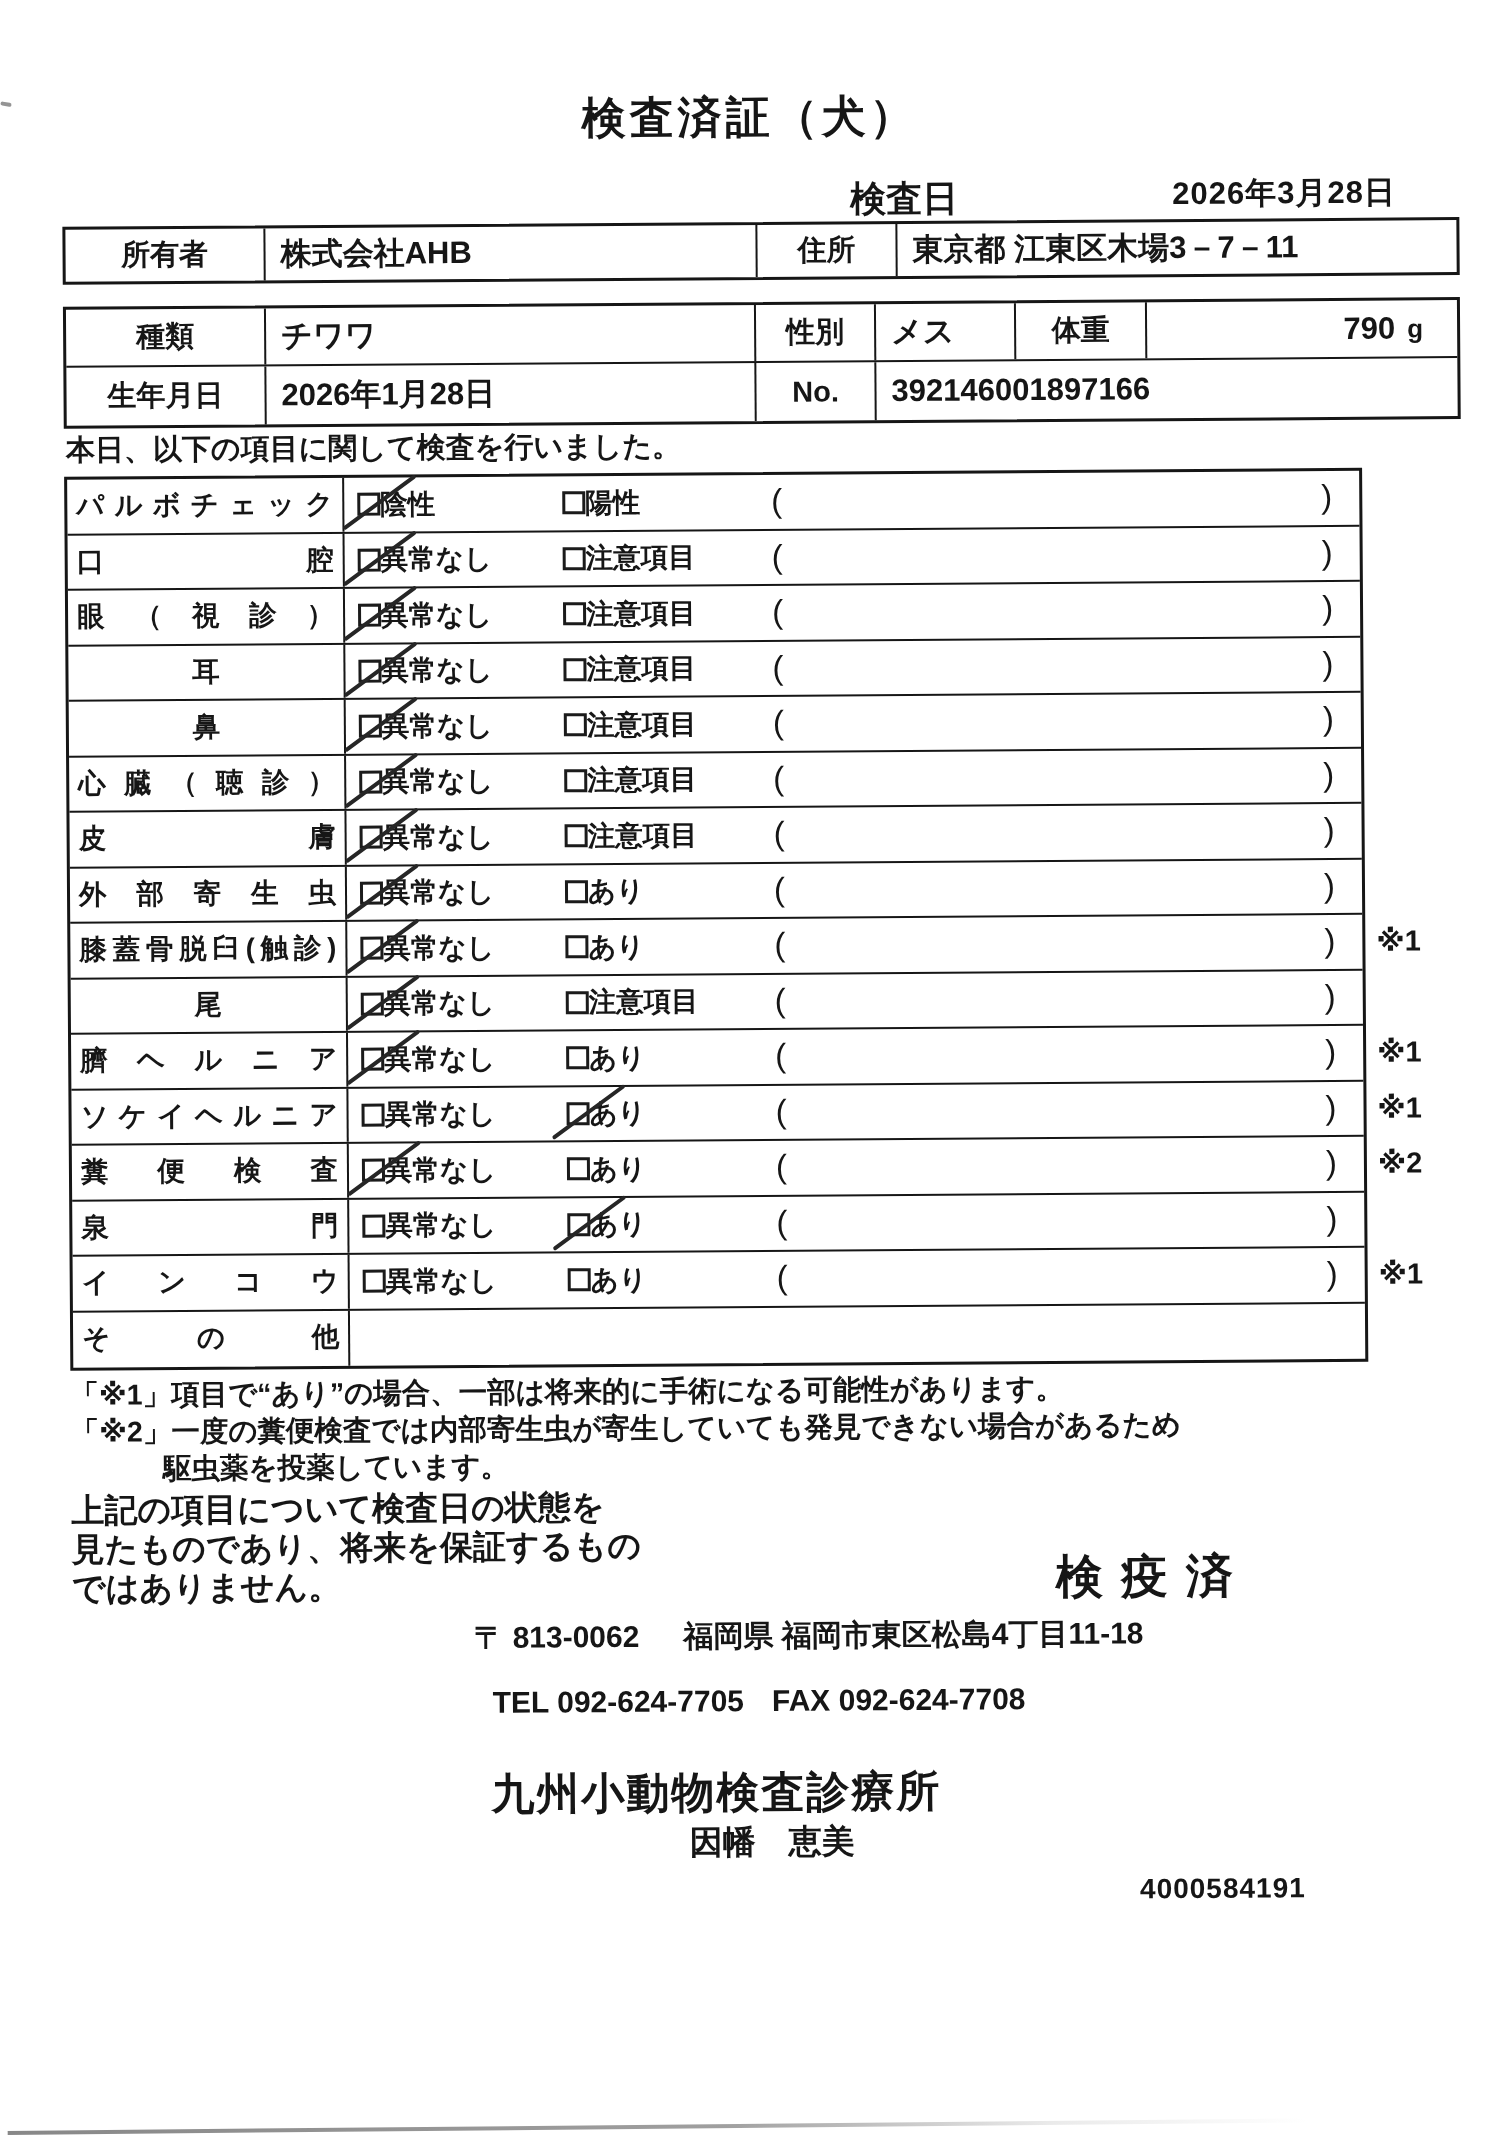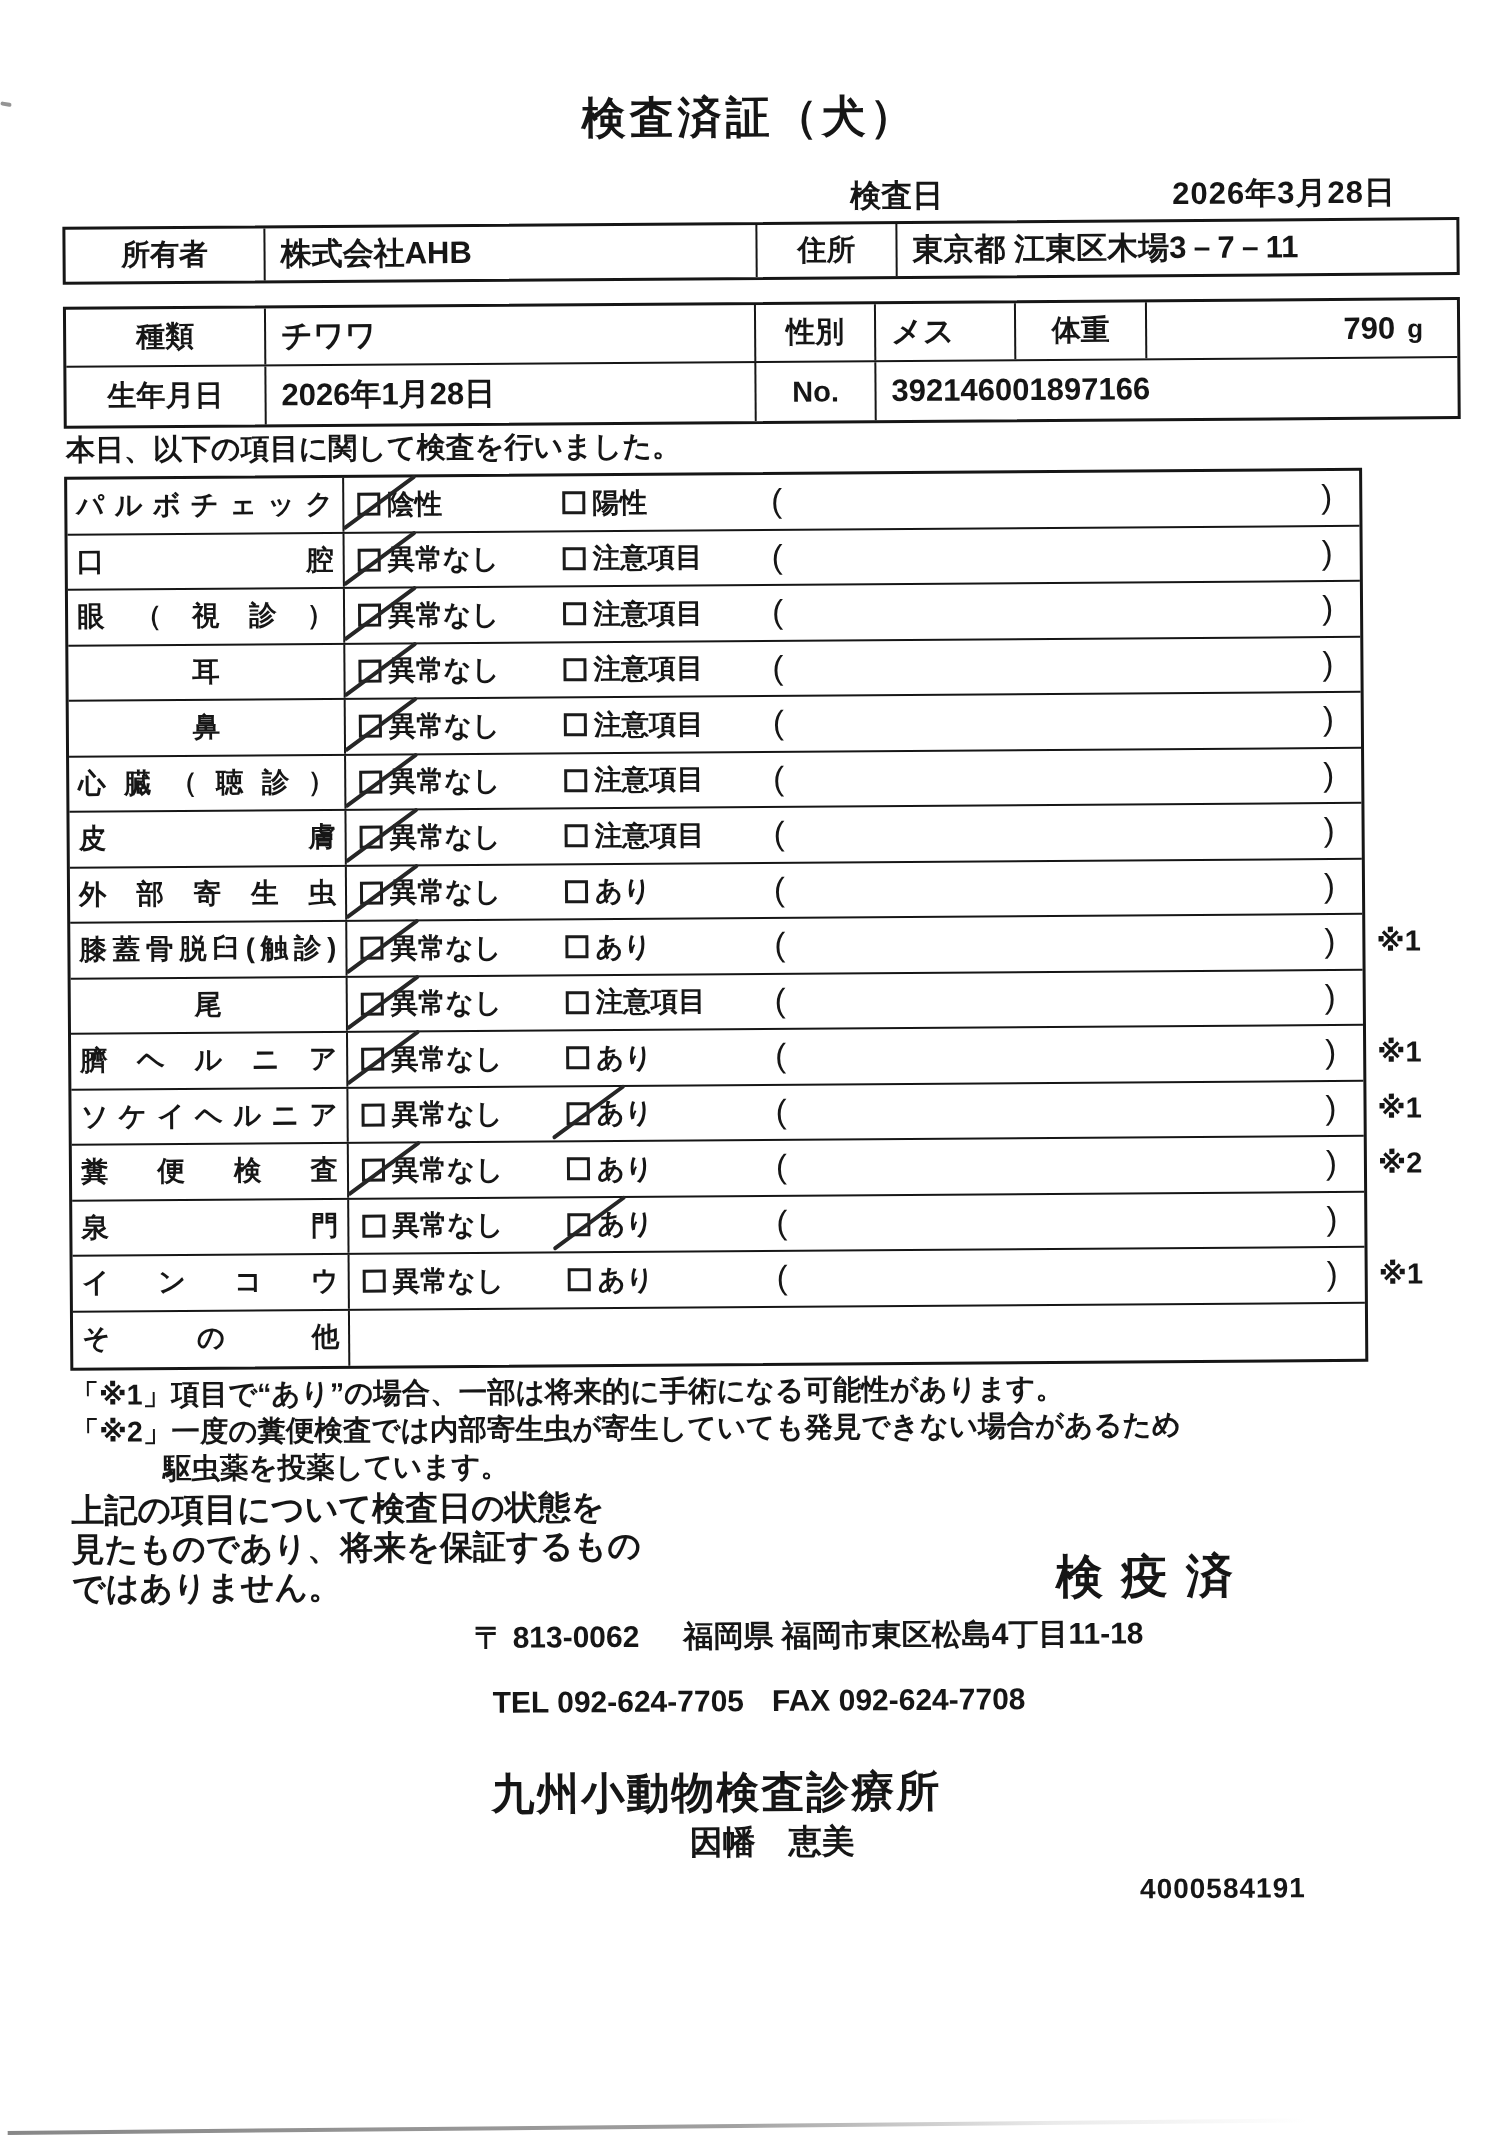--- a/index.html
+++ b/index.html
@@ -6,21 +6,21 @@
   body{width:1512px;height:2150px;position:relative;overflow:hidden;
        font-family:"Liberation Sans","DejaVu Sans",sans-serif;color:#161616;}
   #sheet{position:absolute;inset:0;transform:rotate(-0.4deg);transform-origin:50% 48%;}
 
   .speck{position:absolute;left:7px;top:97px;width:11px;height:4px;background:#5a5a5a;
          border-radius:2px;transform:rotate(10deg);opacity:.65;}
 
   .title{position:absolute;top:88px;left:0;right:0;text-align:center;
          font-size:44px;font-weight:700;letter-spacing:4px;}
 
-  .insp-date-label{position:absolute;left:856px;top:176px;font-size:31px;font-weight:600;}
+  .insp-date-label{position:absolute;left:856px;top:176px;font-size:36px;font-weight:600;}
   .insp-date-value{position:absolute;left:1178px;top:176px;font-size:31px;font-weight:600;letter-spacing:1px;}
 
   
   .htable{position:absolute;left:68px;width:1397px;border:3px solid #161616;box-sizing:border-box;background:#fff;}
   .hrow{display:flex;box-sizing:border-box;}
   .hcell{border-right:2.5px solid #161616;box-sizing:border-box;display:flex;align-items:center;overflow:visible;white-space:nowrap;}
   .hcell.last{border-right:none;}
   .hlabel{justify-content:center;font-size:29px;font-weight:600;}
   .hvalue{padding-left:15px;font-size:31px;font-weight:600;}
   #t-owner{top:222px;height:58px;}
@@ -37,21 +37,21 @@
 
   
   #insp-body{position:absolute;left:68px;top:472px;width:1292px;border:3px solid #161616;box-sizing:content-box;background:#fff;}
   .trow{position:relative;height:55.5px;box-sizing:border-box;border-bottom:2.5px solid #161616;overflow:visible;}
   .trow:last-child{border-bottom:none;}
   .tlabel{position:absolute;left:0;top:0;bottom:0;width:277px;box-sizing:border-box;
           border-right:2.5px solid #161616;padding:0 9px;font-size:27.5px;font-weight:600;
           line-height:52px;white-space:nowrap;overflow:hidden;}
   .al-j{text-align:justify;text-align-last:justify;}
   .al-c{text-align:center;text-align-last:center;}
-  .opt{position:absolute;top:0;height:100%;display:flex;align-items:center;gap:7px;}
+  .opt{position:absolute;top:0;height:100%;display:flex;align-items:center;gap:0;}
   .cb{width:23px;height:23px;border:3px solid #1b1b1b;display:inline-block;position:relative;box-sizing:border-box;background:#fff;}
   .slash{position:absolute;left:-17px;top:31px;width:89px;height:3.6px;background:#262626;
          border-radius:3px;transform-origin:0 50%;transform:rotate(-36deg);}
   .olabel{font-size:27.5px;font-weight:600;white-space:nowrap;}
   .paren{position:absolute;top:0;height:100%;line-height:51px;font-size:33px;font-weight:500;}
   .rnote{position:absolute;left:1306px;top:0;height:100%;line-height:53px;font-size:29px;font-weight:700;white-space:nowrap;}
 
   
   #footnotes{position:absolute;left:68px;top:1372px;font-size:28.5px;font-weight:600;line-height:37px;}
   #footnotes .fline.indent{padding-left:92px;}

